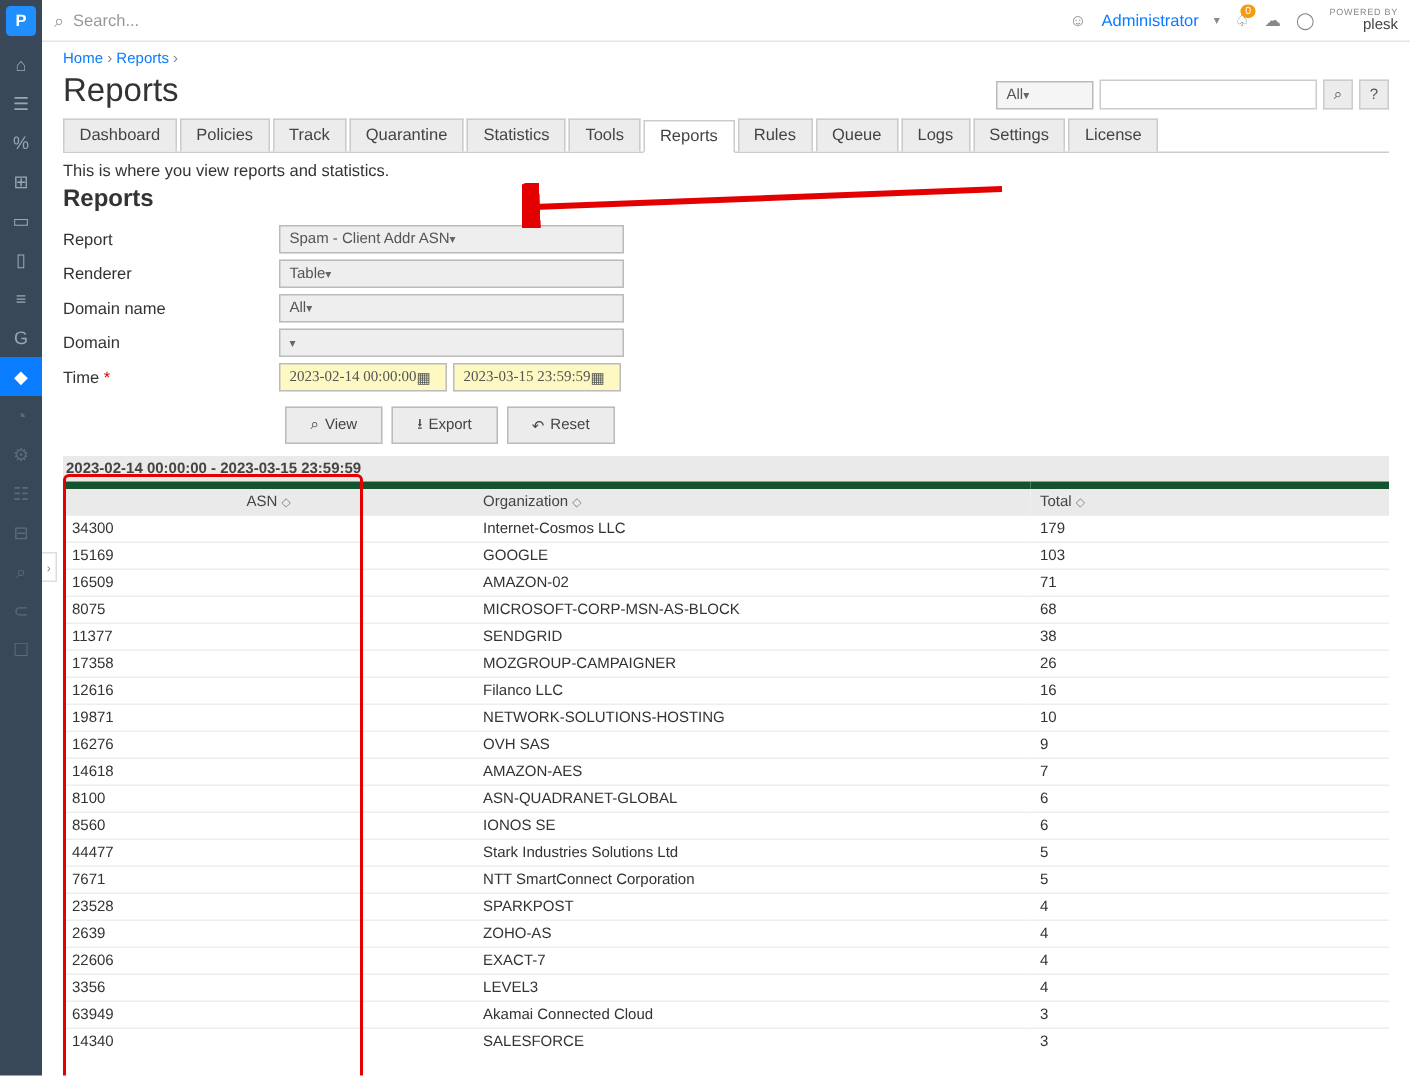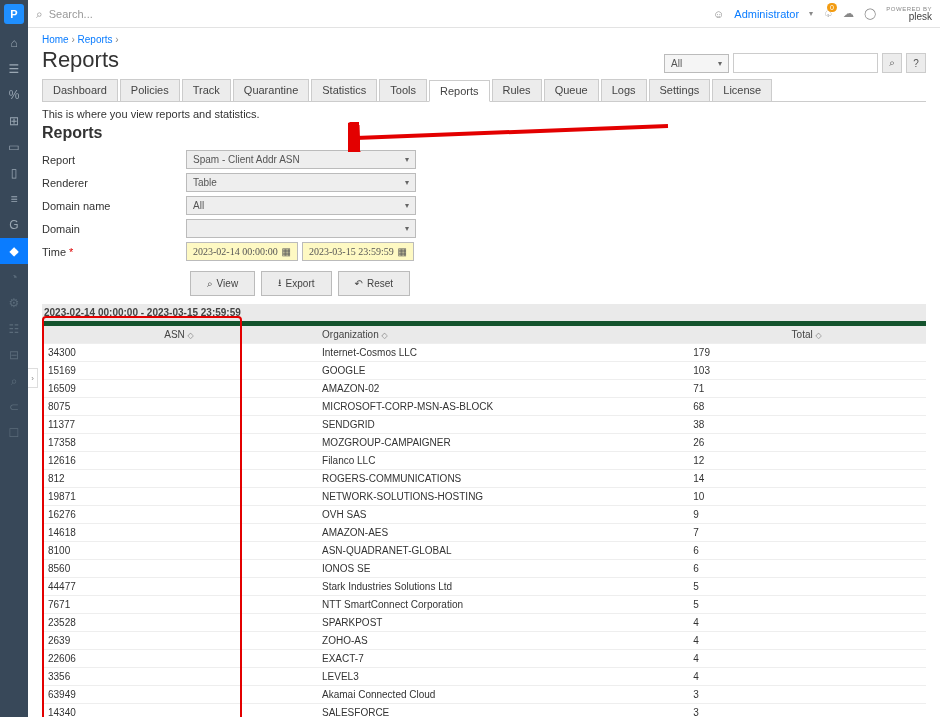--- a/index.html
+++ b/index.html
@@ -32,37 +32,37 @@
   .sq-btn { width:20px; height:20px; background:#ececec; border:1px solid #ccc; display:flex; align-items:center; justify-content:center; font-size:10px; color:#555; }
   
   .tabs { display: flex; border-bottom: 1px solid #ccc; margin-bottom: 6px; }
   .tab { padding: 4px 10px; background: #ececec; border: 1px solid #ccc; border-bottom: none; margin-right: 2px; font-size: 11px; cursor: pointer; color:#444; }
   .tab.active { background: #fff; border-bottom: 1px solid #fff; position: relative; top: 1px; }
   .intro { font-size: 11px; color: #333; margin-bottom: 4px; }
   h2.section-title { font-size: 16px; font-weight: 600; margin-bottom: 8px; }
   
   .form-row { display: flex; align-items: center; margin-bottom: 4px; position: relative; }
   .form-label { width: 144px; font-size: 11px; color: #333; }
-  .form-control { width: 230px; height: 19px; border: 1px solid #bbb; background: #eee; font-size: 10px; padding: 0 6px; display:flex; align-items:center; justify-content:space-between; color:#555; }
+  .form-control { width: 230px; height: 19px; border: 1px solid #bbb; background: #eee; font-size: 10px; padding: 0 6px; display:flex; align-items:center; color:#555; }
   .form-control.white { background:#fef9c3; width:112px;font-family:Liberation Serif, serif; }
   .caret-down { font-size:8px; color:#666; }
   .date-sep { width:4px; }
   .req { color:#d00; }
   
   .btn-row { margin: 10px 0 8px 148px; display:flex; gap:6px; }
   .btn { background:#ececec; border:1px solid #bbb; padding:3px 16px; font-size:10px; color:#444; display:flex; align-items:center; gap:4px; cursor:pointer; }
   
   .time-range { background:#eaeaea; padding:3px 2px; font-size:10px; font-weight:bold; color:#444; }
   table { width:100%; border-collapse: collapse; font-size:10px; }
   th { background:#eaeaea; text-align:left; padding:3px 6px; font-weight:normal; color:#444; border-top:5px solid #14532d; }
   td { padding:3px 6px; border-top:1px solid #eee; color:#333; }
   th:nth-child(2), td:nth-child(2) { }
   .col-asn { width:31%; }
   .col-org { width:42%; }
-  .col-tot { width:27%;text-align:center; }
+  .col-tot { width:27%; }
   .red-box { position:absolute; border:2px solid #e30000; border-radius:4px; pointer-events:none; }
   .red-arrow { position:absolute; pointer-events:none; }
   .sort { font-size:8px; color:#888; }
   .expand-chevron { position:fixed; left:28px; top:368px; width:10px; height:20px; background:#fff; border:1px solid #ddd; border-left:none; display:flex; align-items:center; justify-content:center; font-size:8px; color:#888; }
 </style>
 </head>
 <body>
 
 <div class="left-rail">
   <div class="rail-logo">P</div>
@@ -235,26 +235,21 @@
             <td>38</td>
           </tr>
           <tr>
             <td>17358</td>
             <td>MOZGROUP-CAMPAIGNER</td>
             <td>26</td>
           </tr>
           <tr>
             <td>12616</td>
             <td>Filanco LLC</td>
-            <td>12</td>
-          </tr>
-          <tr>
-            <td>812</td>
-            <td>ROGERS-COMMUNICATIONS</td>
-            <td>14</td>
+            <td>16</td>
           </tr>
           <tr>
             <td>19871</td>
             <td>NETWORK-SOLUTIONS-HOSTING</td>
             <td>10</td>
           </tr>
           <tr>
             <td>16276</td>
             <td>OVH SAS</td>
             <td>9</td>

